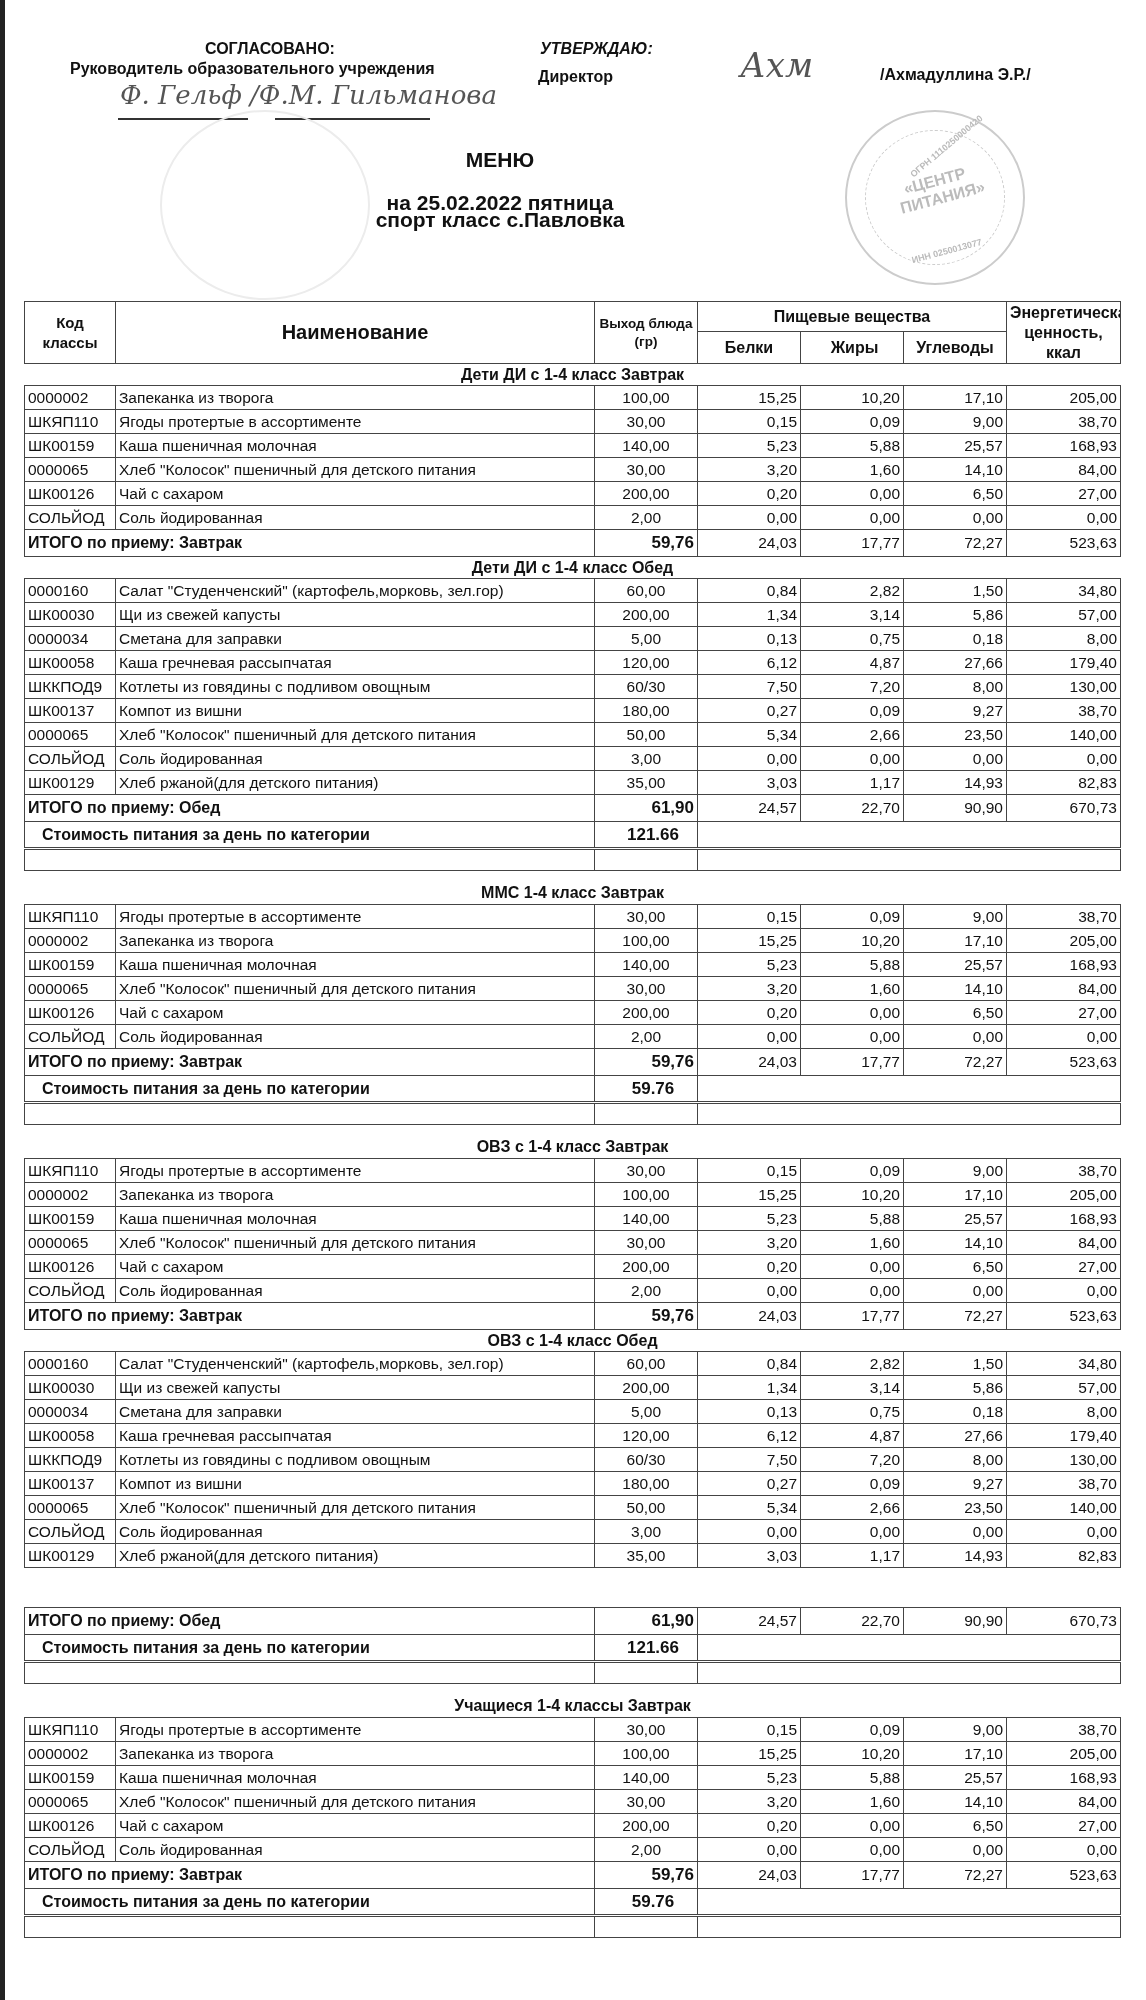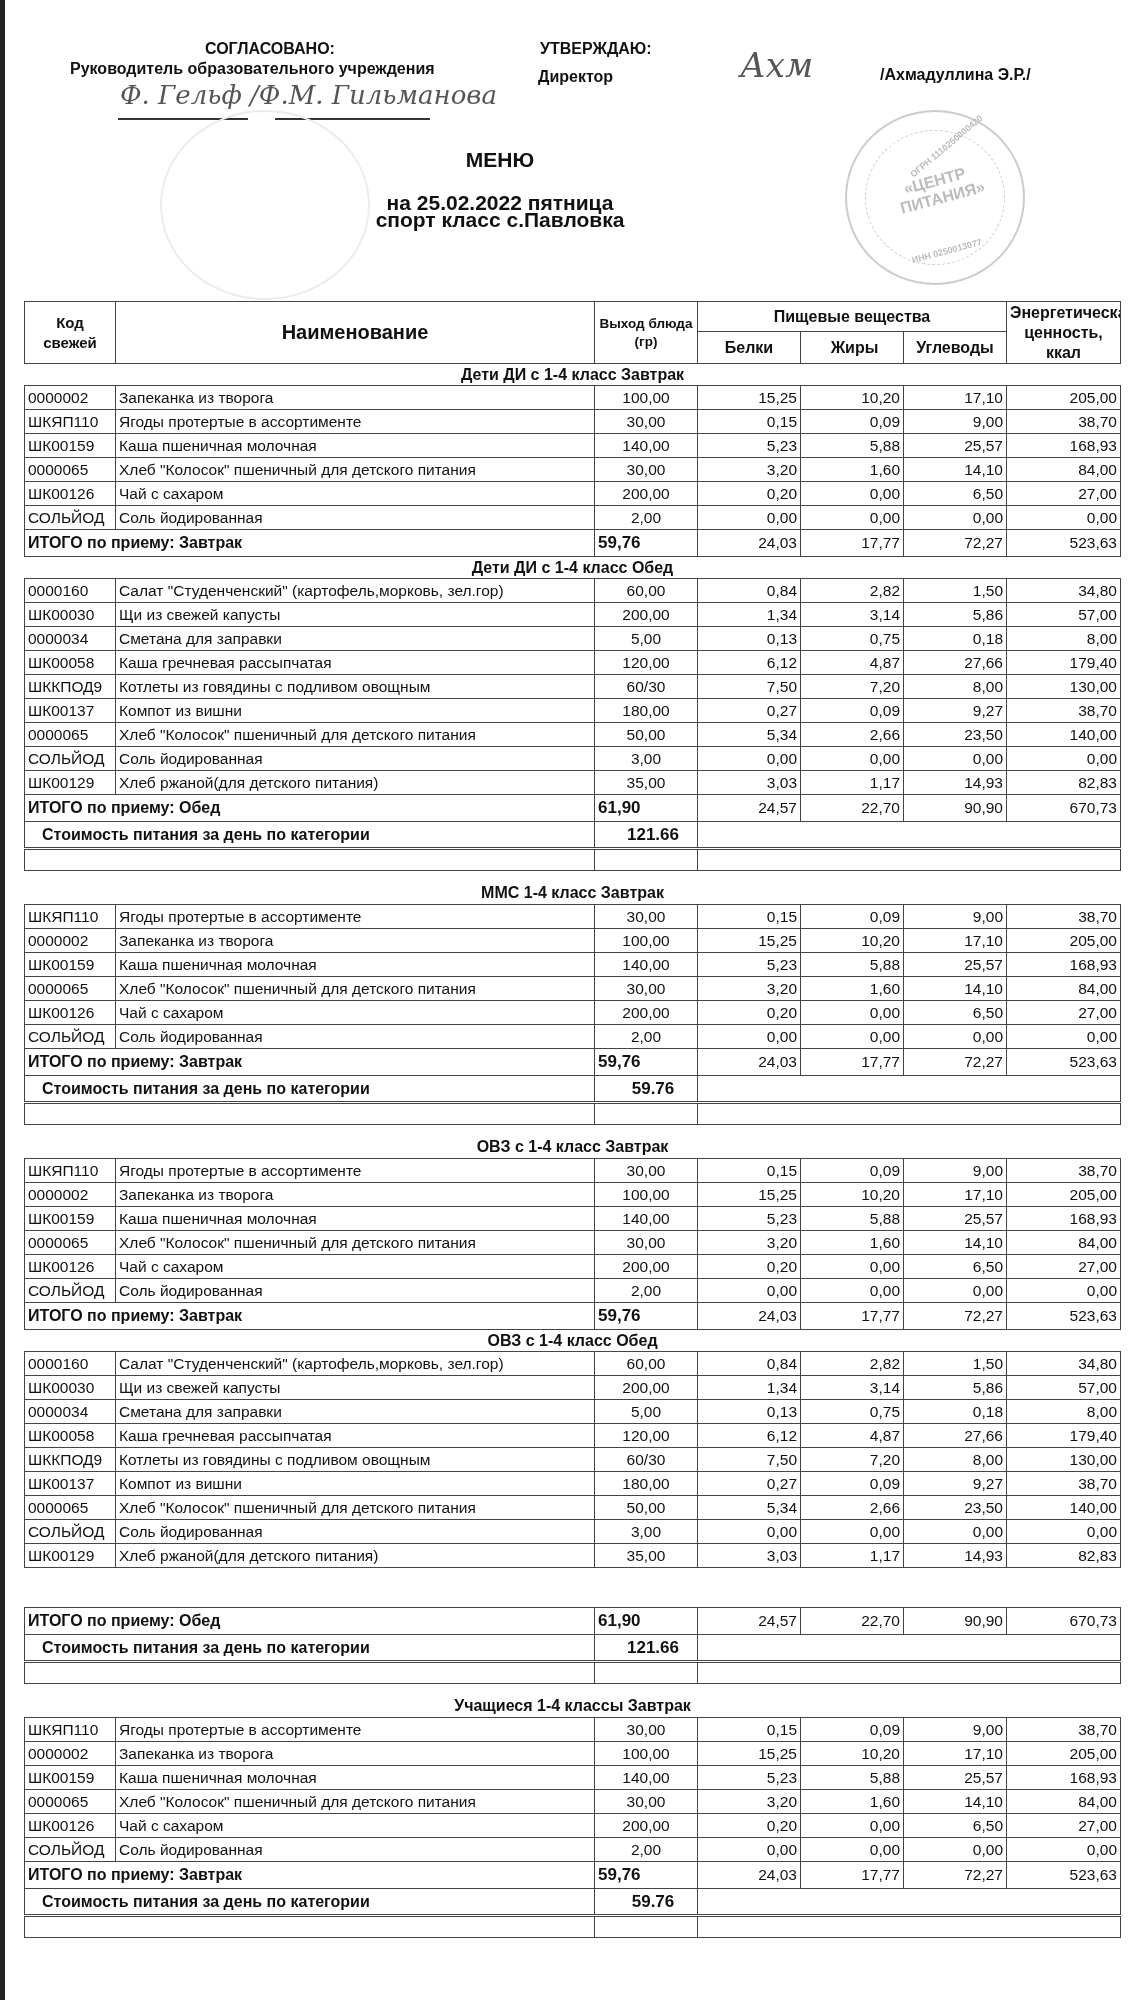--- a/index.html
+++ b/index.html
@@ -19,41 +19,41 @@
 
   table { position: absolute; left: 24px; width: 1096px; border-collapse: collapse; font-size: 15.5px; table-layout: fixed; }
   td, th { border: 1.5px solid #444; height: 24px; padding: 0 3px; white-space: nowrap; overflow: hidden; }
   col.c-code { width: 91px; } col.c-name { width: 479px; } col.c-out { width: 103px; }
   col.c-n { width: 103px; } col.c-e { width: 114px; }
   .num { text-align: right; }
   .ctr { text-align: center; }
   tr.section td { border: none; text-align: center; font-weight: bold; font-size: 16px; height: 22px; }
   tr.total td { height: 27px; }
   tr.total td.lbl { font-weight: bold; font-size: 16px; }
-  tr.total td.out { font-weight: bold; font-size: 17px; text-align: left; }
+  tr.total td.out { font-weight: bold; font-size: 17px; text-align: right; }
   tr.cost td { height: 27px; border-bottom: 3px double #444; padding-left: 17px; }
   tr.cost td.lbl { font-weight: bold; font-size: 16px; }
   tr.cost td.out { font-weight: bold; font-size: 17px; text-align: center; }
   tr.blank td { height: 22px; }
   th { font-weight: bold; }
   .th-small { font-size: 16px; line-height: 1.25; font-weight: bold; }
   .th-mid { font-size: 13.5px; line-height: 1.3; font-weight: bold; }
 </style>
 </head>
 <body>
 
 <div class="edge"></div>
 
 <div class="hdr-text" style="left:205px; top:40px;">СОГЛАСОВАНО:</div>
 <div class="hdr-text" style="left:70px; top:60px;">Руководитель образовательного учреждения</div>
 <div class="sig" style="left:120px; top:80px;">Ф. Гельф /Ф.М. Гильманова</div>
 <div class="underline" style="left:118px; top:118px; width:130px;"></div>
 <div class="underline" style="left:275px; top:118px; width:155px;"></div>
 
-<div class="hdr-text" style="left:540px; top:40px;">УТВЕРЖДАЮ:</div>
+<div class="hdr-text" style="left:540px; top:40px;font-style:italic;">УТВЕРЖДАЮ:</div>
 <div class="hdr-text" style="left:538px; top:68px;">Директор</div>
 <div class="sig" style="left:740px; top:45px; font-size:34px;">Ахм</div>
 <div class="hdr-text" style="left:880px; top:66px;">/Ахмадуллина Э.Р./</div>
 
 <div class="stamp" style="left:160px; top:110px; width:210px; height:190px; border-color:#ececec;"></div>
 
 <div class="stamp" style="left:845px; top:110px; width:180px; height:175px;">
   <div class="stamp-inner" style="left:18px; top:18px; width:140px; height:135px;"></div>
   <div class="stamp-text" style="left:50px; top:60px; width:80px; font-size:16px; transform:rotate(-15deg);">«ЦЕНТР ПИТАНИЯ»</div>
   <div class="stamp-text" style="left:40px; top:30px; width:120px; font-size:9px; transform:rotate(-40deg);">ОГРН 1110250000420</div>
@@ -70,21 +70,21 @@
       <col class="c-name">
       <col class="c-out">
     <col class="c-n">
       <col class="c-n">
       <col class="c-n">
       <col class="c-e">
   </colgroup>
   <thead>
     <tr style="height:30px;">
       <th rowspan="2" class="ctr">
-          <div class="th-mid" style="white-space:normal; font-size:15px;">Код свежей</div>
+          <div class="th-mid" style="white-space:normal; font-size:15px;">Код классы</div>
         </th>
       <th rowspan="2" class="ctr" style="font-size:20px;">Наименование</th>
       <th rowspan="2" class="ctr">
           <div class="th-mid" style="white-space:normal;">Выход блюда (гр)</div>
         </th>
       <th colspan="3" class="ctr" style="font-size:16px;">Пищевые вещества</th>
       <th rowspan="2" class="ctr">
           <div class="th-small" style="white-space:normal;">Энергетическая ценность, ккал</div>
         </th>
     </tr>

